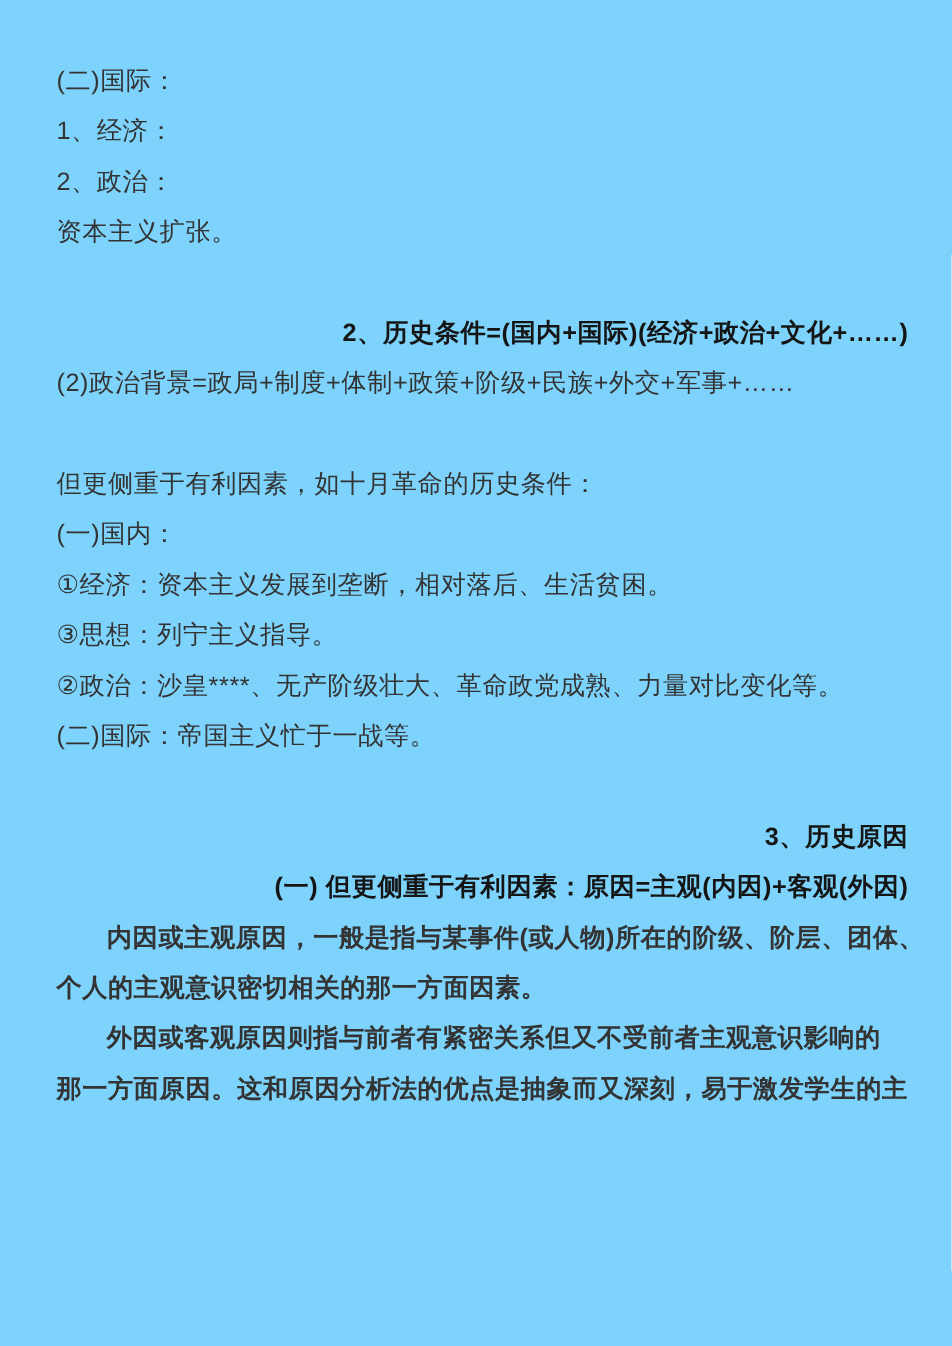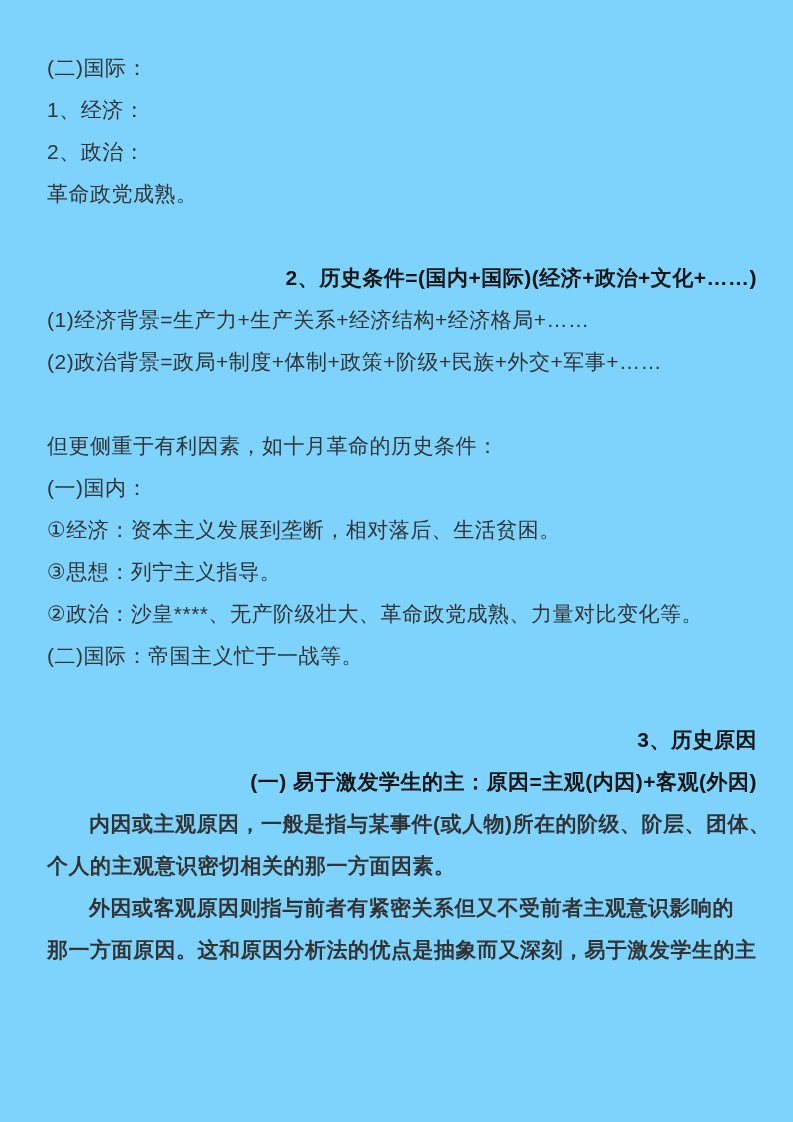--- a/index.html
+++ b/index.html
@@ -44,33 +44,32 @@
   }
 </style>
 </head>
 <body>
 
 <div class="page">
   <div>
       <p class="line">(二)国际：</p>
       <p class="line">1、经济：</p>
       <p class="line">2、政治：</p>
-      <p class="line">革命政党成熟。</p>
+      <p class="line">资本主义扩张。</p>
       <div class="spacer"></div>
       <p class="heading">2、历史条件=(国内+国际)(经济+政治+文化+……)</p>
-      <p class="line">(1)经济背景=生产力+生产关系+经济结构+经济格局+……</p>
       <p class="line">(2)政治背景=政局+制度+体制+政策+阶级+民族+外交+军事+……</p>
       <div class="spacer"></div>
       <p class="line">但更侧重于有利因素，如十月革命的历史条件：</p>
       <p class="line">(一)国内：</p>
       <p class="line">①经济：资本主义发展到垄断，相对落后、生活贫困。</p>
       <p class="line">③思想：列宁主义指导。</p>
       <p class="line">②政治：沙皇****、无产阶级壮大、革命政党成熟、力量对比变化等。</p>
       <p class="line">(二)国际：帝国主义忙于一战等。</p>
       <div class="spacer"></div>
       <p class="heading">3、历史原因</p>
-      <p class="heading">(一) 易于激发学生的主：原因=主观(内因)+客观(外因)</p>
+      <p class="heading">(一) 但更侧重于有利因素：原因=主观(内因)+客观(外因)</p>
       <p class="para indent">内因或主观原因，一般是指与某事件(或人物)所在的阶级、阶层、团体、</p>
       <p class="para">个人的主观意识密切相关的那一方面因素。</p>
       <p class="para indent">外因或客观原因则指与前者有紧密关系但又不受前者主观意识影响的</p>
       <p class="para">那一方面原因。这和原因分析法的优点是抽象而又深刻，易于激发学生的主</p>
     </div>
 </div>
 
 </body></html>

